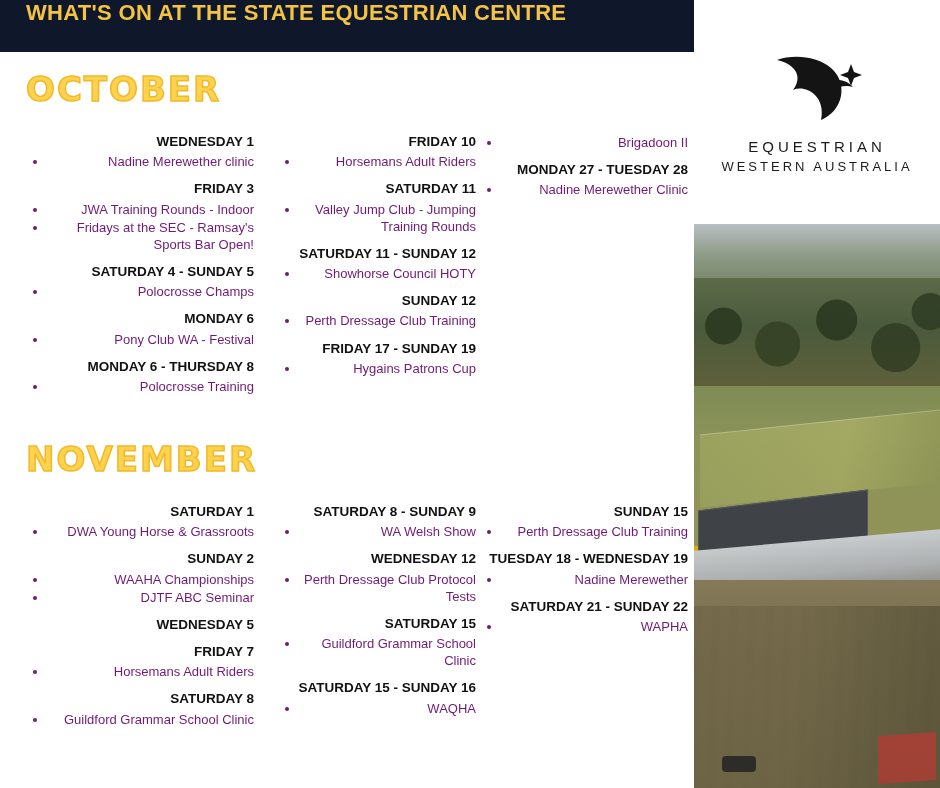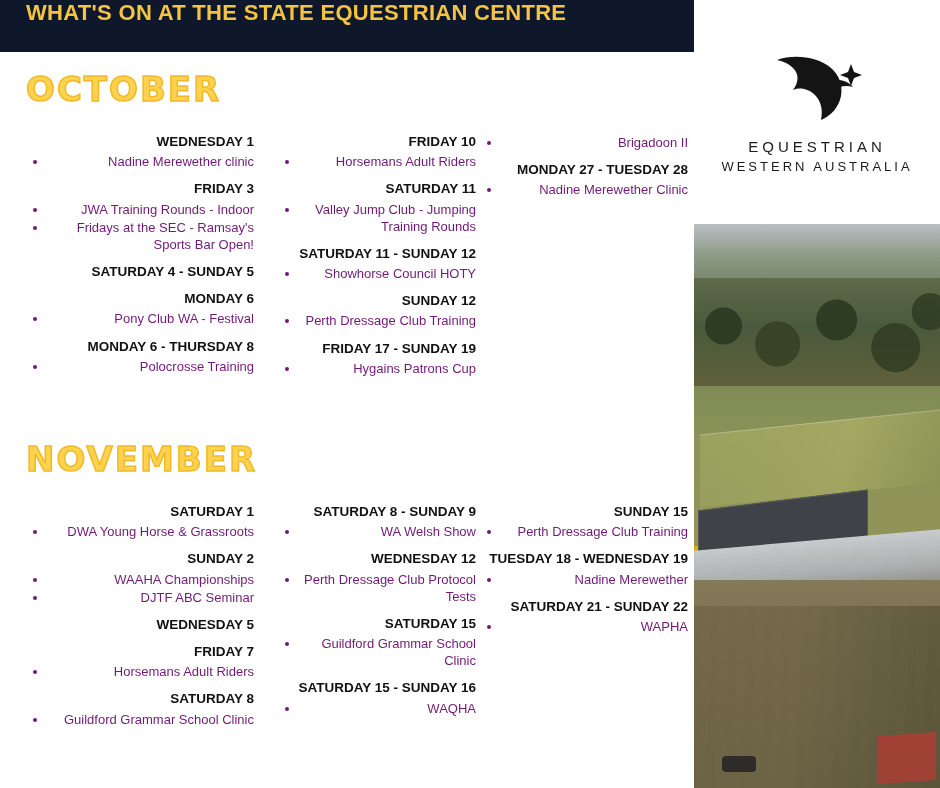--- a/index.html
+++ b/index.html
@@ -220,20 +220,23 @@
           </div>
           <div class="group">
             <div class="group-date">FRIDAY 3</div>
             <ul class="items">
               <li>JWA Training Rounds - Indoor</li>
               <li class="highlight">Fridays at the SEC - Ramsay's Sports Bar Open!</li>
             </ul>
           </div>
           <div class="group">
             <div class="group-date">SATURDAY 4 - SUNDAY 5</div>
+            <ul class="items">
+              <li>Polocrosse Champs</li>
+            </ul>
           </div>
           <div class="group">
             <div class="group-date">MONDAY 6</div>
             <ul class="items">
               <li>Pony Club WA - Festival</li>
             </ul>
           </div>
           <div class="group">
             <div class="group-date">MONDAY 6 - THURSDAY 8</div>
             <ul class="items">

